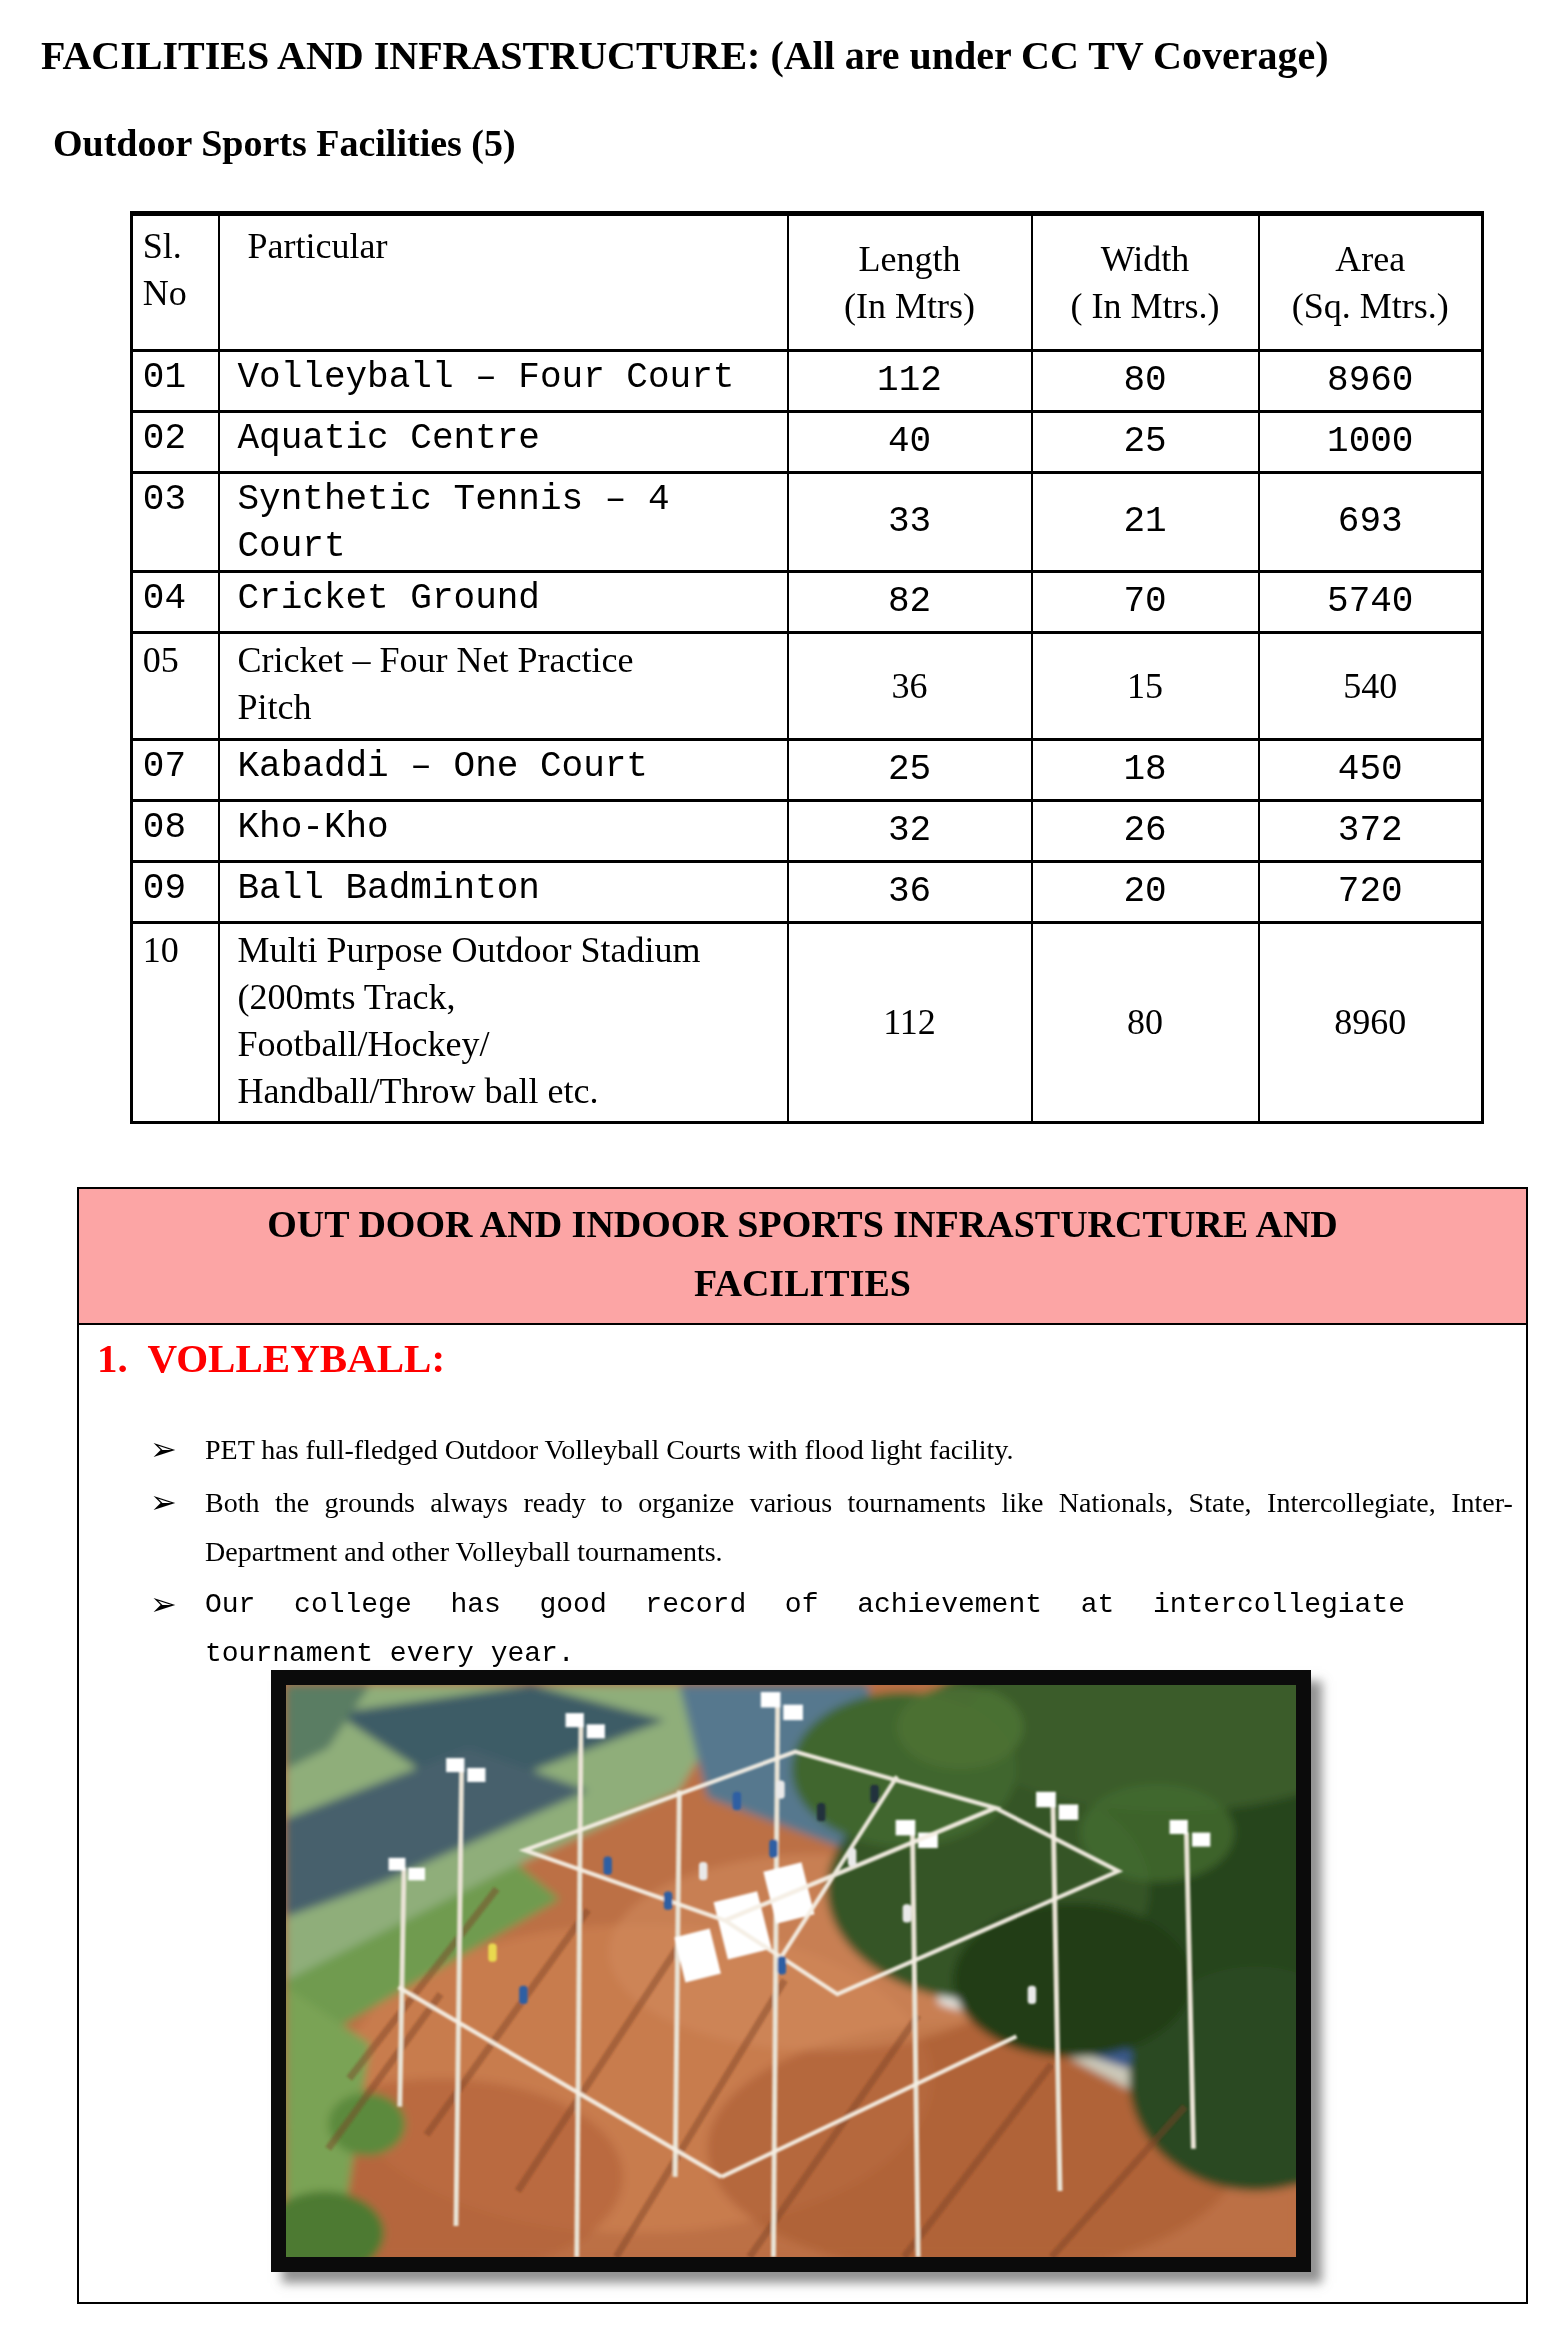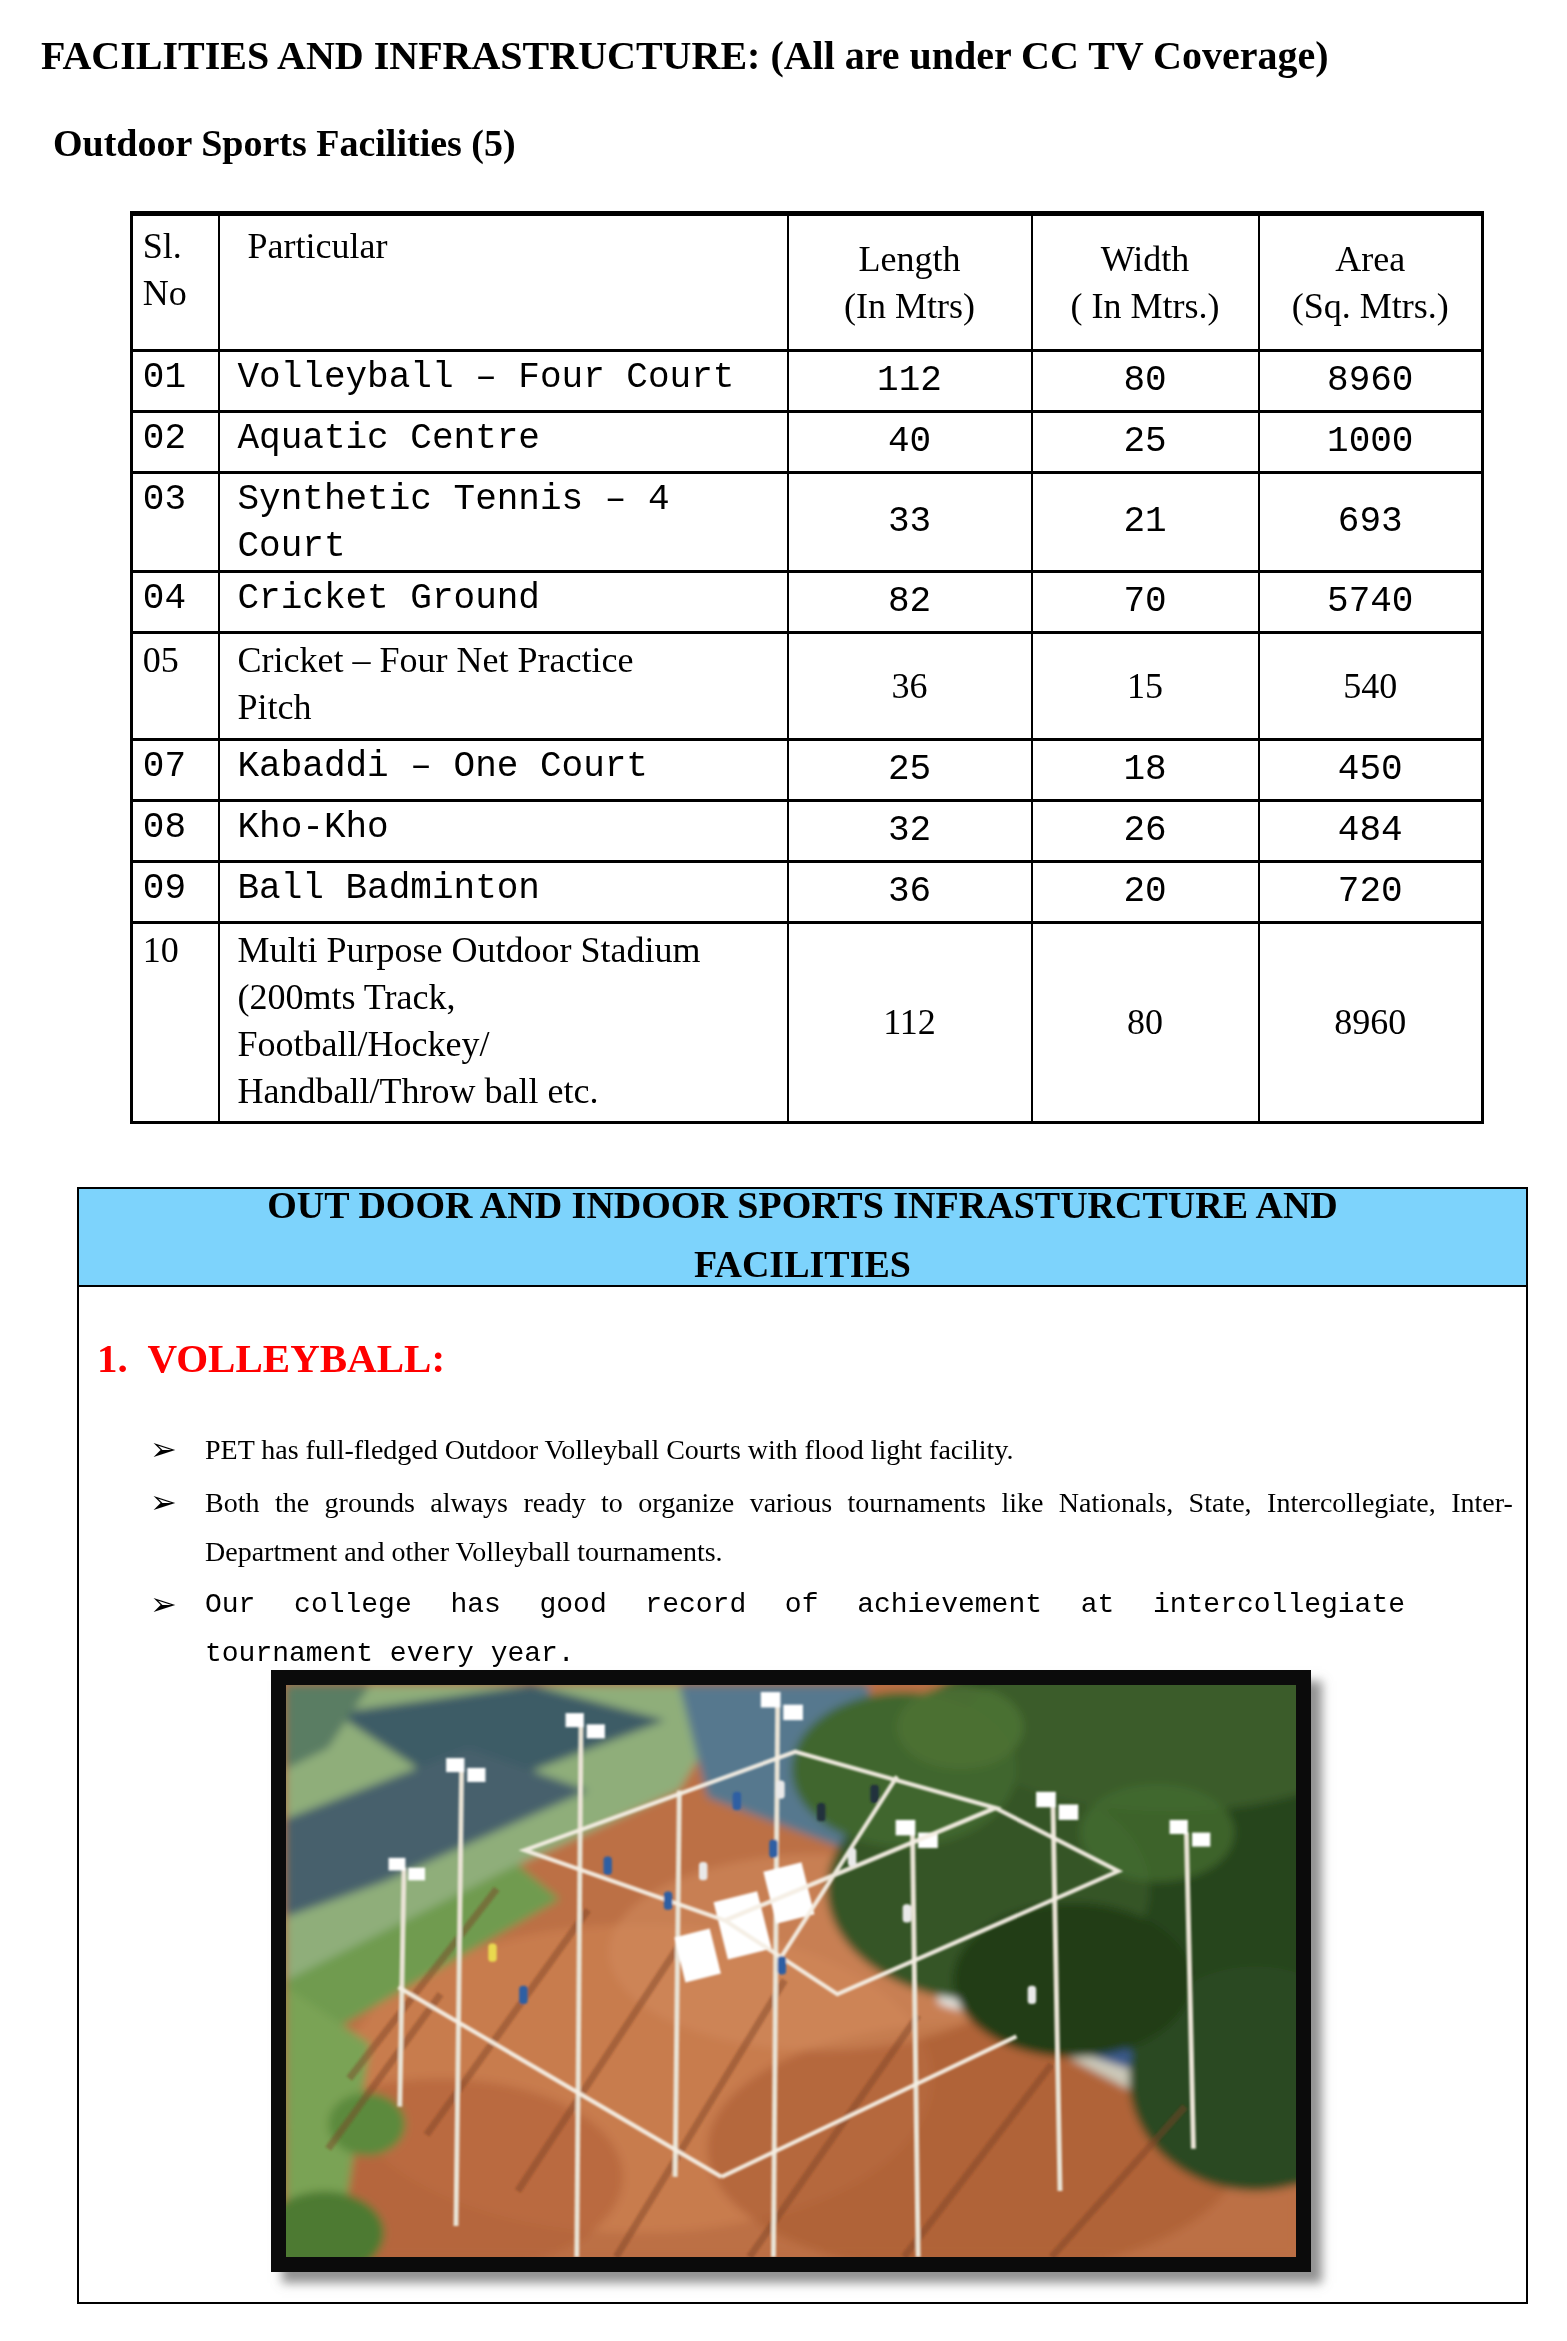--- a/index.html
+++ b/index.html
@@ -36,21 +36,21 @@
   .h-num { text-align:center; vertical-align:middle; white-space:pre-line; }
   td.c-sl { text-align:left; vertical-align:top; padding:2.8px 0 0 9.8px; }
   td.c-part { text-align:left; vertical-align:top; padding:2.8px 7px 0 18px; white-space:pre-line; }
   td.c-num { text-align:center; vertical-align:middle;margin-top:14px; }
   
   .outer-box {
     position:absolute; left:77px; top:1187px; width:1451px; height:1117px;
     border:2.8px solid #000; background:#fff;
   }
   .banner {
-    width:100%; height:98px; background:#7dd3fc; border-bottom:2.8px solid #000;
+    width:100%; height:136px; background:#fca5a5; border-bottom:2.8px solid #000;
     display:flex; align-items:center; justify-content:center;
     text-align:center; font-size:38px; font-weight:bold; line-height:1.55;
     white-space:pre-line; padding-bottom:4.2px;
   }
   .section-heading {
     position:absolute; left:18px; top:145px;
     font-size:41px; font-weight:bold; color:#FF0000;
     display:flex;
   }
   .section-heading .num { margin-right:19.7px; }
@@ -143,21 +143,21 @@
         <td class="c-part">Kabaddi – One Court</td>
         <td class="c-num">25</td>
         <td class="c-num">18</td>
         <td class="c-num">450</td>
       </tr>
       <tr class="r-std">
         <td class="c-sl">08</td>
         <td class="c-part">Kho-Kho</td>
         <td class="c-num">32</td>
         <td class="c-num">26</td>
-        <td class="c-num">484</td>
+        <td class="c-num">372</td>
       </tr>
       <tr class="r-std">
         <td class="c-sl">09</td>
         <td class="c-part">Ball Badminton</td>
         <td class="c-num">36</td>
         <td class="c-num">20</td>
         <td class="c-num">720</td>
       </tr>
       <tr class="r-xtall">
         <td class="c-sl">10</td>

